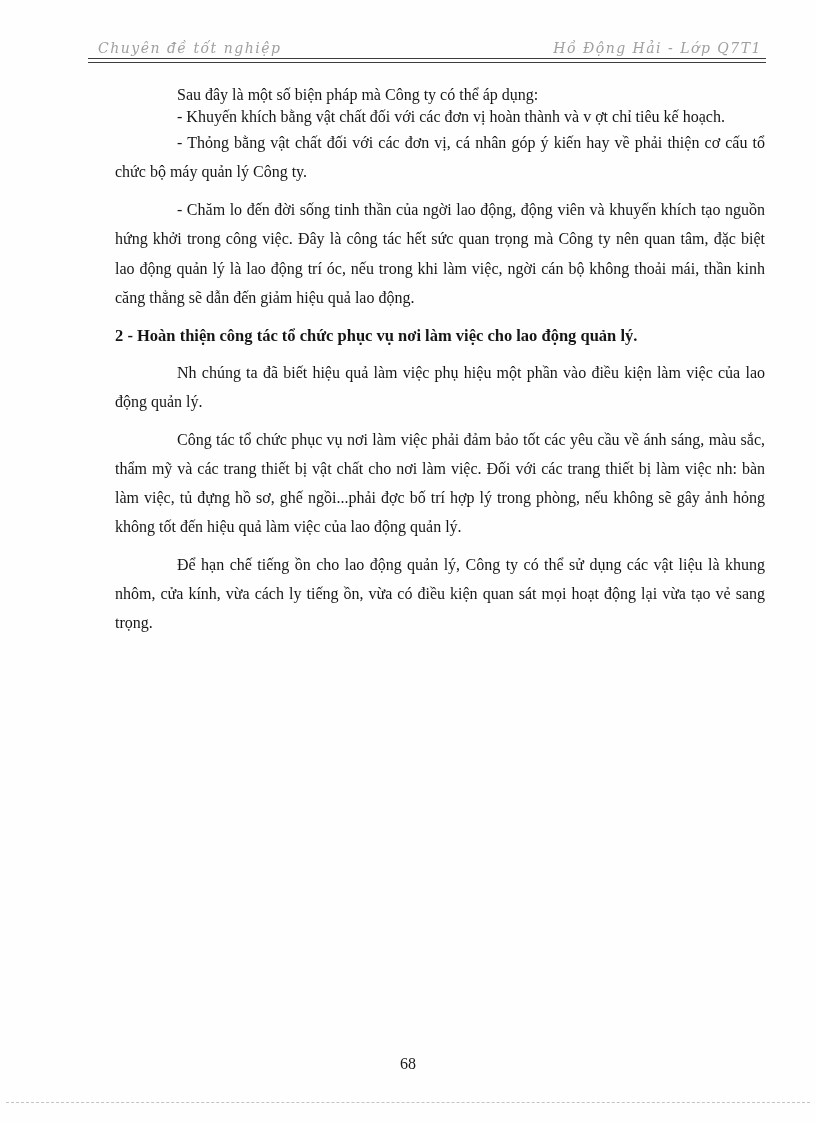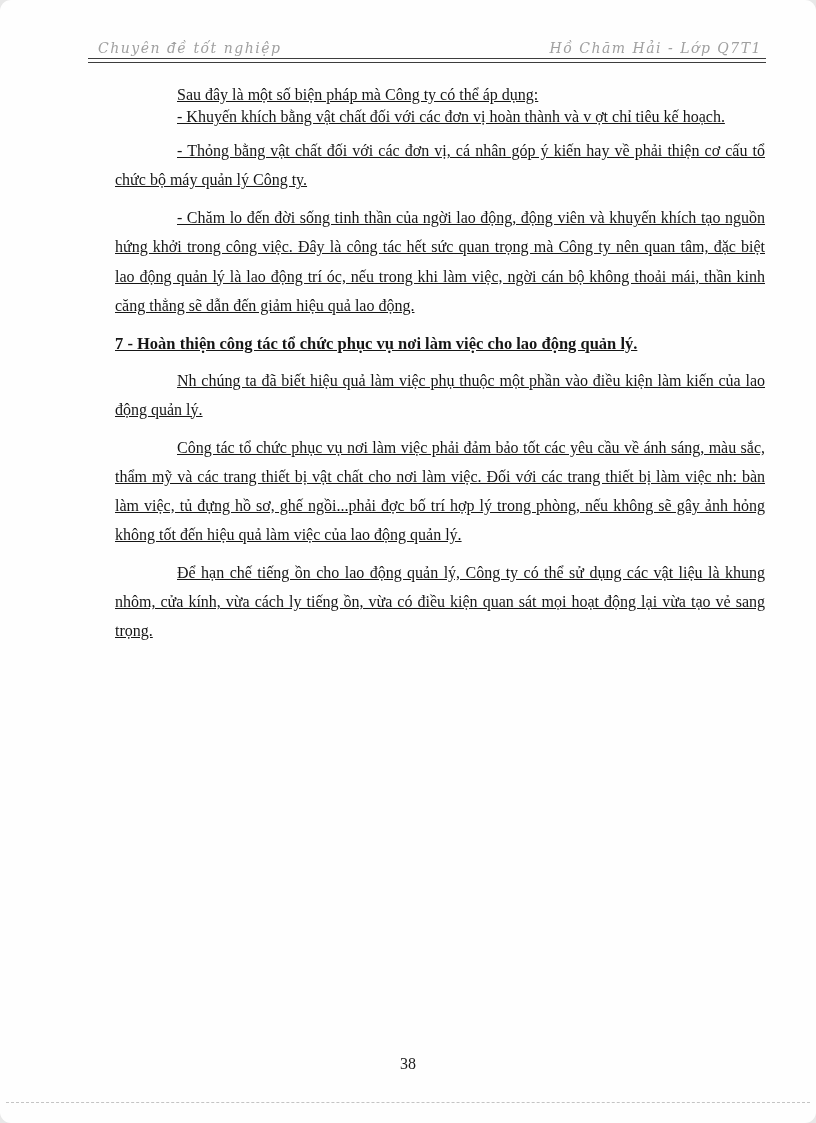--- a/index.html
+++ b/index.html
@@ -9,21 +9,20 @@
   }
   .page {
     position: relative;
     width: 816px;
     height: 1123px;
     margin: 0 auto;
     background: #fefefe;
     font-family: "Liberation Serif", serif;
     color: #161616;
     overflow: hidden;
-    border-radius: 11px;
   }
 
   
   .header-script {
     position: absolute;
     top: 40px;
     font-family: "DejaVu Serif", serif;
     font-style: italic;
     font-size: 14px;
     letter-spacing: 1.5px;
@@ -44,32 +43,30 @@
   }
 
   
   .content {
     position: absolute;
     top: 84px;
     left: 115px;
     right: 51px;
     text-align: justify;
     font-size: 16px;
-    text-decoration: underline;
   }
   .content p {
     margin: 0;
     text-indent: 62px;
   }
   p.tight {
     line-height: 1.38;
     margin-bottom: 0;
   }
   p.tight.last-tight {
-    margin-bottom: 8px;
   }
   p.para {
     line-height: 1.82;
     margin-bottom: 9px;
   }
   h2.section-heading {
     font-size: 16.5px;
     font-weight: bold;
     line-height: 1.8;
     margin: 7px 0 7px 0;
@@ -96,44 +93,44 @@
     border-top: 1.5px dashed #c4c4c4;
   }
 </style>
 </head>
 <body>
 
 <div class="page">
 
   <div>
     <span class="header-script left">Chuyên đề tốt nghiệp</span>
-    <span class="header-script right">Hồ Chăm Hải - Lớp Q7T1</span>
+    <span class="header-script right">Hồ Động Hải - Lớp Q7T1</span>
     <div class="header-rule"></div>
   </div>
 
   <div class="content">
 
     <p class="tight">Sau đây là một số biện pháp mà Công ty có thể áp dụng:</p>
 
     <p class="tight last-tight">- Khuyến khích bằng vật chất đối với các đơn vị hoàn thành và v ợt chỉ tiêu kế hoạch.</p>
 
     <p class="para">- Thỏng bằng vật chất đối với các đơn vị, cá nhân góp ý kiến hay về phải thiện cơ cấu tổ chức bộ máy quản lý Công ty.</p>
 
 
     <p class="para">- Chăm lo đến đời sống tinh thần của ngời lao động, động viên và khuyến khích tạo nguồn hứng khởi trong công việc. Đây là công tác hết sức quan trọng mà Công ty nên quan tâm, đặc biệt lao động quản lý là lao động trí óc, nếu trong khi làm việc, ngời cán bộ không thoải mái, thần kinh căng thẳng sẽ dẫn đến giảm hiệu quả lao động.</p>
 
-    <h2 class="section-heading">7 - Hoàn thiện công tác tổ chức phục vụ nơi làm việc cho lao động quản lý.</h2>
+    <h2 class="section-heading">2 - Hoàn thiện công tác tổ chức phục vụ nơi làm việc cho lao động quản lý.</h2>
 
-    <p class="para">Nh chúng ta đã biết hiệu quả làm việc phụ thuộc một phần vào điều kiện làm kiến của lao động quản lý.</p>
+    <p class="para">Nh chúng ta đã biết hiệu quả làm việc phụ hiệu một phần vào điều kiện làm việc của lao động quản lý.</p>
 
     <p class="para">Công tác tổ chức phục vụ nơi làm việc phải đảm bảo tốt các yêu cầu về ánh sáng, màu sắc, thẩm mỹ và các trang thiết bị vật chất cho nơi làm việc. Đối với các trang thiết bị làm việc nh: bàn làm việc, tủ đựng hồ sơ, ghế ngồi...phải đợc bố trí hợp lý trong phòng, nếu không sẽ gây ảnh hỏng không tốt đến hiệu quả làm việc của lao động quản lý.</p>
 
     <p class="para">Để hạn chế tiếng ồn cho lao động quản lý, Công ty có thể sử dụng các vật liệu là khung nhôm, cửa kính, vừa cách ly tiếng ồn, vừa có điều kiện quan sát mọi hoạt động lại vừa tạo vẻ sang trọng.</p>
 
   </div>
 
   <div class="footer">
-    <span>38</span>
+    <span>68</span>
   </div>
 
   <div class="bottom-dashed"></div>
 
 </div>
 
 </body></html>

